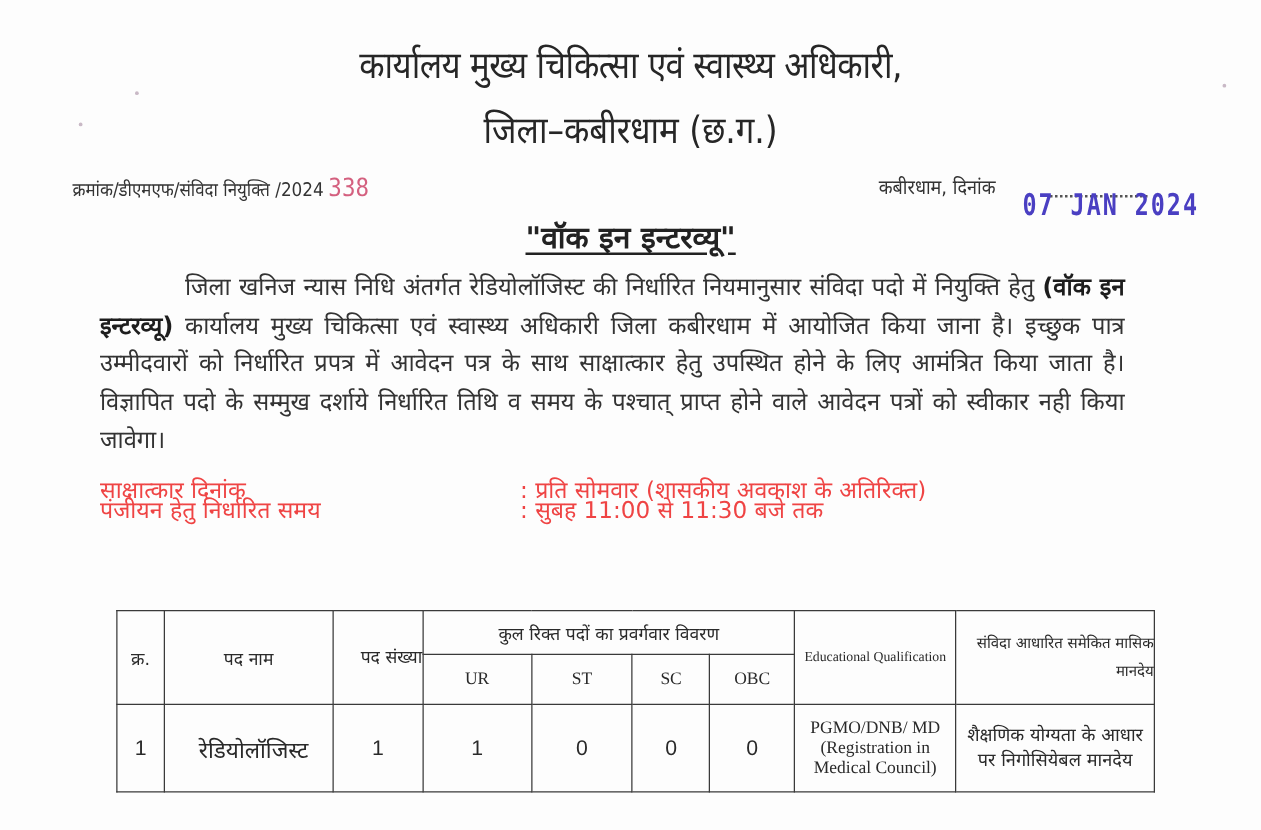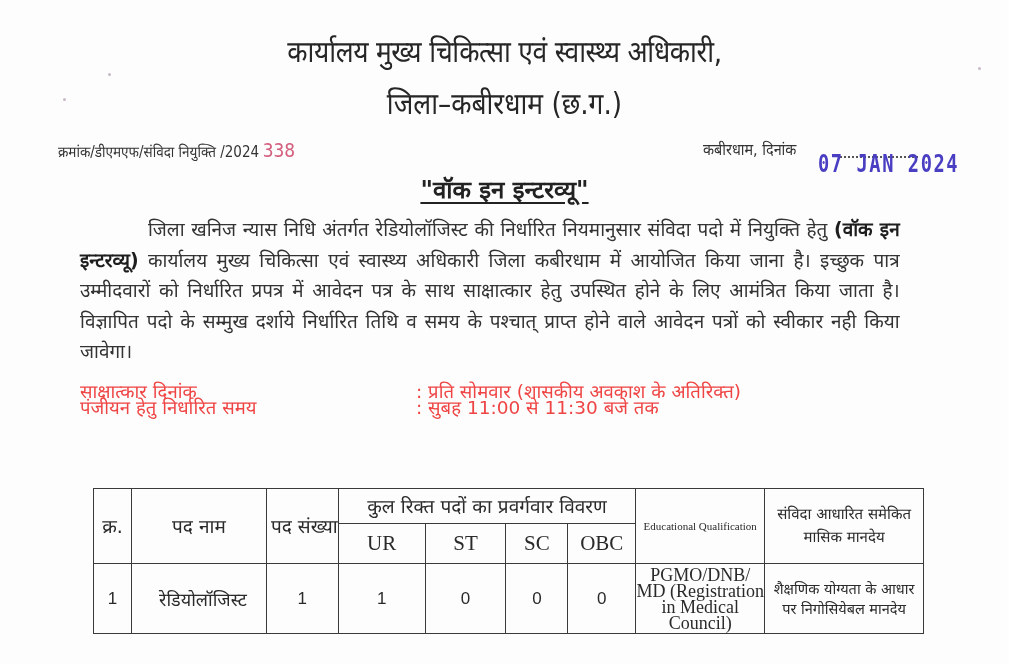--- a/index.html
+++ b/index.html
@@ -53,26 +53,26 @@
   .info-row { left: 80px; font-size: 18.5px; color: #ef4444; white-space: nowrap; }
   .info-row .lbl { display: inline-block; width: 336px; }
   table.posts {
     position: absolute; left: 93px; top: 488px; width: 831px;
     border-collapse: collapse; color: #2a2a2a;
   }
   table.posts td, table.posts th {
     border: 1.5px solid #3a3a3a; text-align: center; vertical-align: middle; padding: 0;
     font-weight: normal;
   }
-  .hdr-hi { font-size: 19px; }
-  .hdr-en { font-family: "Liberation Serif", serif; font-weight: bold; font-size: 21px; }
+  .hdr-hi { font-size: 14px; }
+  .hdr-en { font-family: "Liberation Serif", serif; font-weight: bold; font-size: 14px; }
   .hdr-en2 { font-family: "Liberation Serif", serif; font-weight: bold; font-size: 11px; line-height: 19px; }
   .cell-num { font-family: "Liberation Sans", sans-serif; font-size: 17px; }
   .cell-hi { font-size: 18px; }
-  .cell-qual { font-family: "Liberation Serif", serif; font-size: 18px; line-height: 16px; }
+  .cell-qual { font-family: "Liberation Serif", serif; font-size: 14px; line-height: 16px; }
   .cell-pay { font-size: 14.5px; line-height: 20px; }
   .speck { width: 3px; height: 3px; background: #c9b9c6; border-radius: 50%; }
 </style>
 </head>
 <body>
 
 <div class="abs speck" style="left:108px;top:73px;"></div>
 <div class="abs speck" style="left:63px;top:98px;"></div>
 <div class="abs speck" style="left:978px;top:67px;"></div>
 
@@ -112,21 +112,21 @@
     <col style="width:129px">
       <col style="width:159px">
   </colgroup>
   <tbody>
       <tr style="height:35px;">
     <th rowspan="2" class="hdr-hi">क्र.</th>
     <th rowspan="2" class="hdr-hi">पद नाम</th>
     <th rowspan="2" class="hdr-hi" style="line-height:26px;text-align:right;">पद संख्या</th>
     <th colspan="4" class="hdr-hi">कुल रिक्त पदों का प्रवर्गवार विवरण</th>
     <th rowspan="2" class="hdr-en2">Educational Qualification</th>
-    <th rowspan="2" class="hdr-hi" style="font-size:15px;line-height:23px;">संविदा आधारित समेकित मासिक मानदेय</th>
+    <th rowspan="2" class="hdr-hi" style="font-size:12px;line-height:23px;text-align:right;">संविदा आधारित समेकित मासिक मानदेय</th>
   </tr>
   <tr style="height:40px;">
     <th class="hdr-en">UR</th>
     <th class="hdr-en">ST</th>
     <th class="hdr-en">SC</th>
     <th class="hdr-en">OBC</th>
   </tr>
   <tr style="height:70px;">
     <td class="cell-num">1</td>
     <td class="cell-hi" style="text-align:center;padding-left:8px;">रेडियोलॉजिस्ट</td>

